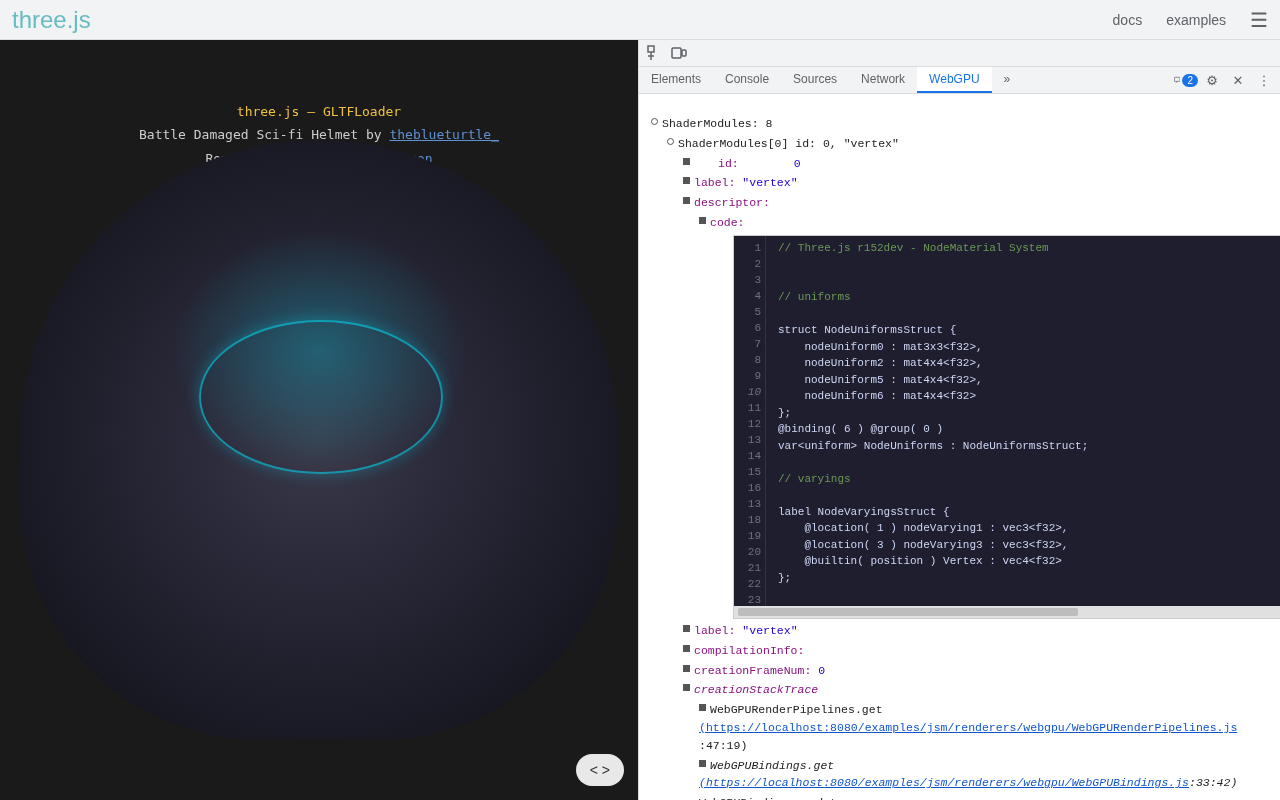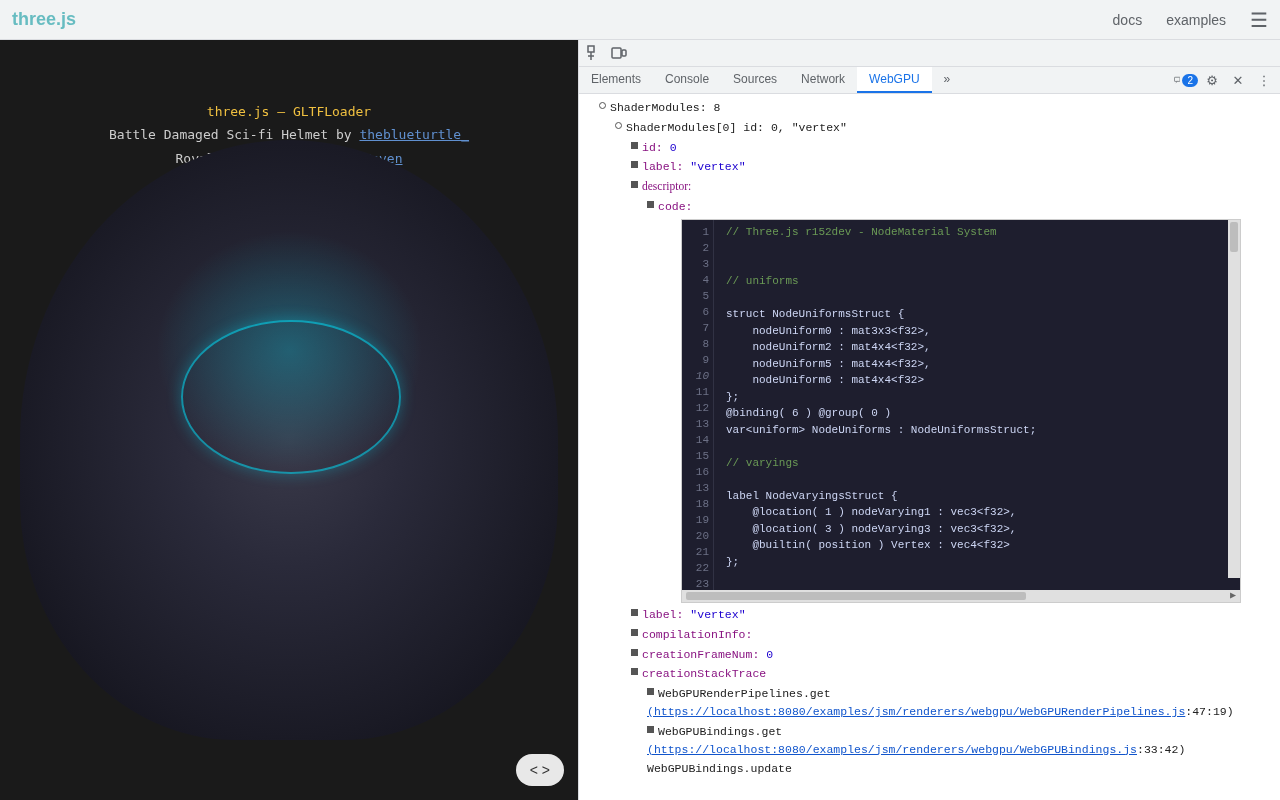--- a/index.html
+++ b/index.html
@@ -10,22 +10,22 @@
       display: flex;
       align-items: center;
       height: 40px;
       background: #f1f3f4;
       border-bottom: 1px solid #dadce0;
       padding: 0 12px;
       flex-shrink: 0;
     }
     #topbar .logo {
       color: #67bcc1;
-      font-size: 18px;
-      font-weight: bold;
+      font-size: 24px;
+      font-weight: normal;
       margin-right: auto;
     }
     #topbar .nav-links {
       display: flex;
       gap: 24px;
       margin-right: 24px;
     }
     #topbar .nav-links a {
       color: #5f6368;
       text-decoration: none;
@@ -39,21 +39,21 @@
 
     
     #main {
       display: flex;
       flex: 1;
       overflow: hidden;
     }
 
     
     #canvas-panel {
-      width: 578px;
+      width: 638px;
       flex-shrink: 0;
       background: #1a1a1a;
       position: relative;
       overflow: hidden;
     }
     #canvas-panel .overlay-text {
       position: absolute;
       top: 60px;
       left: 0;
       right: 0;
@@ -184,22 +184,23 @@
     }
 
     
     #devtools-content {
       flex: 1;
       overflow-y: auto;
       overflow-x: hidden;
       font-family: 'Courier New', monospace;
       font-size: 11.5px;
       line-height: 1.55;
-      padding: 4px 12px;
+      padding: 4px 4px;
       color: #212121;
+      margin-top: 16px;
     }
     .tree-row {
       display: flex;
       align-items: flex-start;
       padding: 1px 4px;
     }
 
     .bullet-square {
       display: inline-block;
       width: 7px;
@@ -385,31 +386,31 @@
       <div class="tree-row" style="padding-left: 8px;">
         <span class="bullet-circle"></span>
         <span>ShaderModules: 8</span>
       </div>
 
       <div class="tree-row" style="padding-left: 24px;">
         <span class="bullet-circle"></span>
         <span>ShaderModules[0] id: 0, "vertex"</span>
       </div>
 
+      <div class="tree-row" style="padding-left: 40px; gap: 24px;">
+        <span class="bullet-square"></span>
+        <span class="key">id:</span>&nbsp;<span class="value-num">0</span>
+      </div>
+
       <div class="tree-row" style="padding-left: 40px;">
         <span class="bullet-square"></span>
-        <span class="key">id:</span>&nbsp;<span class="value-num">0</span>
+        <span class="key">label:</span>&nbsp;<span class="value-str">"vertex"</span>
       </div>
 
       <div class="tree-row" style="padding-left: 40px;">
-        <span class="bullet-square"></span>
-        <span class="key">label:</span>&nbsp;<span class="value-str">"vertex"</span>
-      </div>
-
-      <div class="tree-row" style="padding-left: 40px; font-family: Liberation Serif, serif;">
         <span class="bullet-square"></span>
         <span class="key">descriptor:</span>
       </div>
 
       <div class="tree-row" style="padding-left: 56px;">
         <span class="bullet-square"></span>
         <span class="key">code:</span>
       </div>
 
       <div id="code-block-container">
@@ -482,35 +483,35 @@
       <div class="tree-row" style="padding-left: 40px;">
         <span class="bullet-square"></span>
         <span class="key">compilationInfo:</span>
       </div>
 
       <div class="tree-row" style="padding-left: 40px;">
         <span class="bullet-square"></span>
         <span class="key">creationFrameNum:</span>&nbsp;<span class="value-num">0</span>
       </div>
 
-      <div class="tree-row" style="padding-left: 40px;">
+      <div class="tree-row" style="padding-left: 40px; font-style: italic;">
         <span class="bullet-square"></span>
         <span class="key">creationStackTrace</span>
       </div>
 
       <div id="stack-items">
           <div class="tree-row" style="padding-left:56px; flex-wrap:wrap;">
     <span class="bullet-square"></span>
     <span>WebGPURenderPipelines.get</span>
             <br>
             <span style="padding-left:72px;">&nbsp;&nbsp;&nbsp;&nbsp;</span>
     <a class="value-link" href="#">(https://localhost:8080/examples/jsm/renderers/webgpu/WebGPURenderPipelines.js</a>
             <span>:47:19)</span>
           </div>
-          <div class="tree-row" style="padding-left:56px; flex-wrap:wrap;">
+          <div class="tree-row" style="padding-left:56px; flex-wrap:wrap;font-style:italic;">
     <span class="bullet-square"></span>
     <span>WebGPUBindings.get</span>
             <br>
             <span style="padding-left:72px;">&nbsp;&nbsp;&nbsp;&nbsp;</span>
     <a class="value-link" href="#">(https://localhost:8080/examples/jsm/renderers/webgpu/WebGPUBindings.js</a>
             <span>:33:42)</span>
           </div>
           <div class="tree-row" style="padding-left:56px; flex-wrap:wrap;">
 
     <span>WebGPUBindings.update</span>

